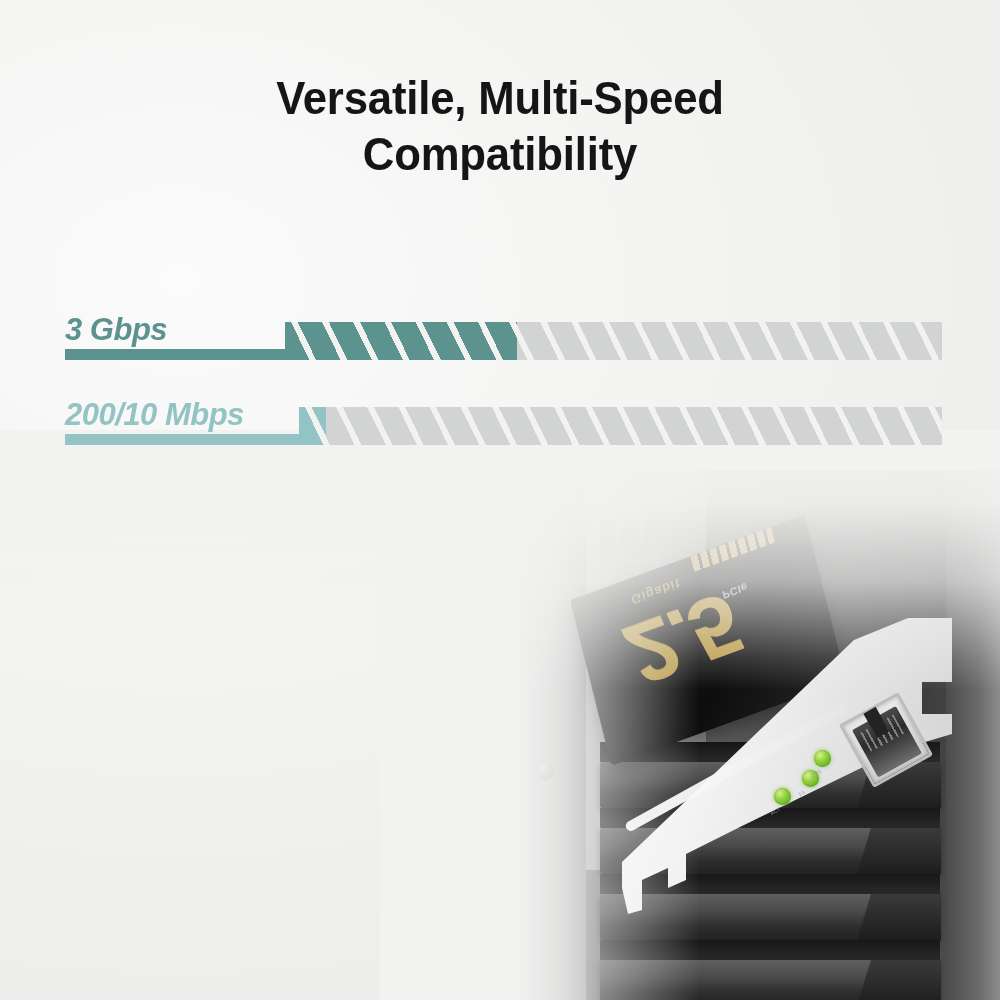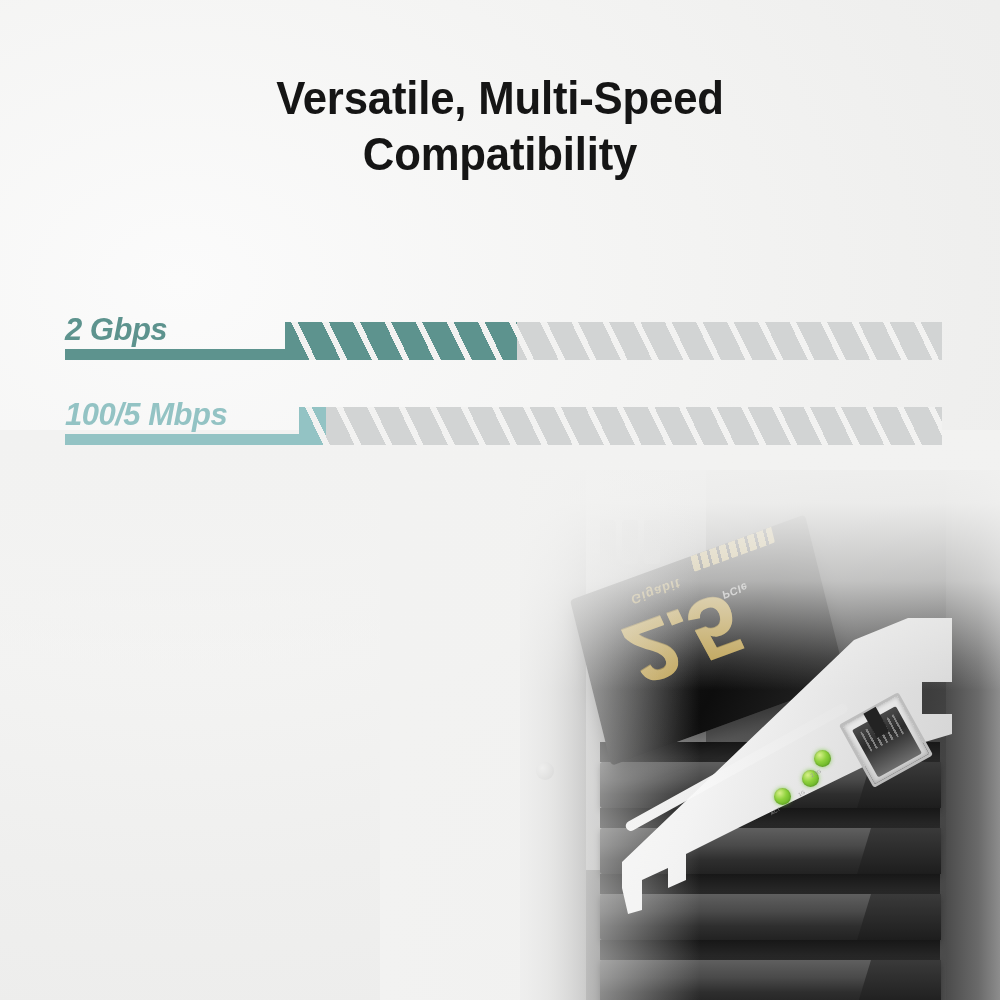--- a/index.html
+++ b/index.html
@@ -259,30 +259,30 @@
 
   <div class="headline">
     <span>Versatile, Multi-Speed</span>
     <span>Compatibility</span>
   </div>
 
   <div class="bars">
 
 
     <div class="bar-row" style="top:312px;">
-      <div class="bar-label" style="color:#5d938e;">2 Gbps</div>
+      <div class="bar-label" style="color:#5d938e;">3 Gbps</div>
       <div class="bar-underline" style="top:37px;width:230px;background:#5d938e;clip-path:polygon(0 0,210px 0,230px -11px,230px 11px,0 11px);"></div>
       <div class="bar-hatch" style="left:285px;top:10px;width:657px;">
         <div class="hatch-gray" style="left:0;width:657px;background:repeating-linear-gradient(64deg,#d2d4d4 0 22px,#f2f2f1 22px 28px);"></div>
         <div class="hatch-colored" style="width:232px;background:repeating-linear-gradient(64deg,#5d938e 0 22px,#f2f2f1 22px 28px);"></div>
       </div>
     </div>
 
     <div class="bar-row" style="top:397px;">
-      <div class="bar-label" style="color:#93c3c4;">100/5 Mbps</div>
+      <div class="bar-label" style="color:#93c3c4;">200/10 Mbps</div>
       <div class="bar-underline" style="top:37px;width:244px;background:#93c3c4;clip-path:polygon(0 0,224px 0,244px -11px,244px 11px,0 11px);"></div>
       <div class="bar-hatch" style="left:299px;top:10px;width:643px;">
         <div class="hatch-gray" style="left:0;width:643px;background:repeating-linear-gradient(64deg,#d2d4d4 0 22px,#f2f2f1 22px 28px);"></div>
         <div class="hatch-colored" style="width:27px;background:repeating-linear-gradient(64deg,#93c3c4 0 22px,#f2f2f1 22px 28px);"></div>
       </div>
     </div>
 
   </div>
 </div>
 

